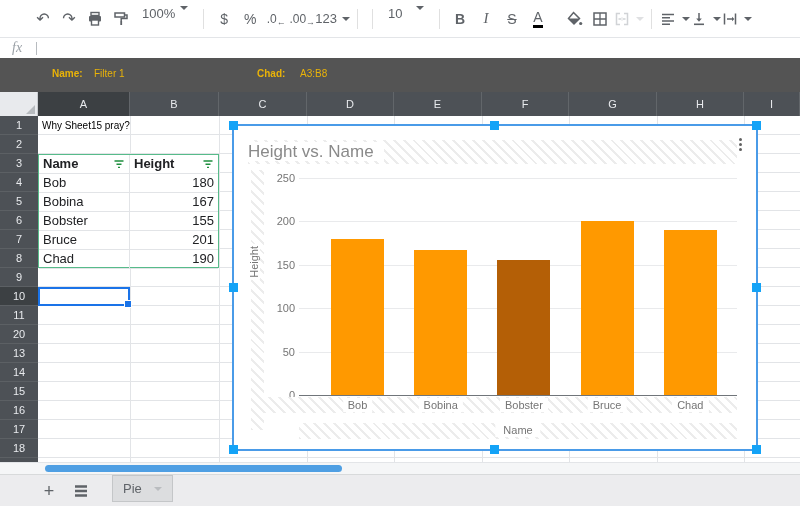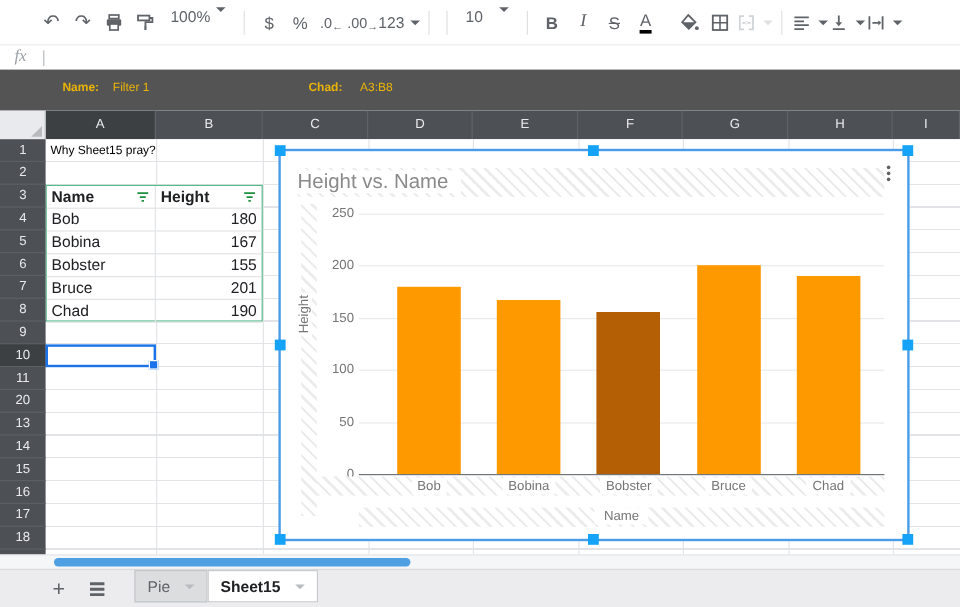--- a/index.html
+++ b/index.html
@@ -377,19 +377,15 @@
     <div class="sb-btn" style="margin-left:6px">
       <svg width="16" height="14" viewBox="0 0 16 14">
         <path d="M2 2.5h12 M2 7h12 M2 11.5h12" stroke="#5f6368" stroke-width="2.4"></path>
       </svg>
     </div>
     <div style="width:18px"></div>
     <div class="tab inactive">
       <span>Pie</span>
       <span class="caret light"></span>
     </div>
-    <div class="tab active">
-      <span>Sheet15</span>
-      <span class="caret light"></span>
-    </div>
   </div>
 
 </div>
 
 </body></html>

